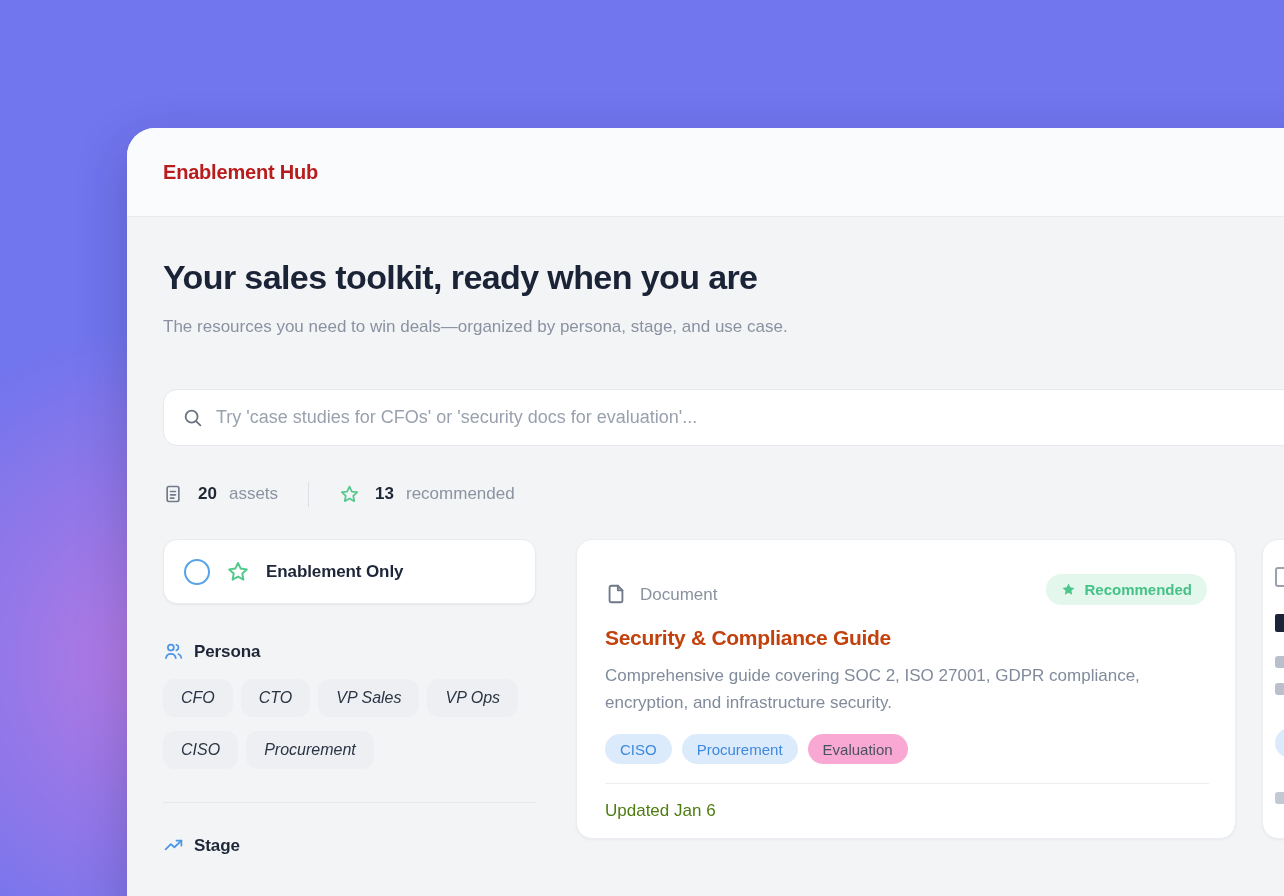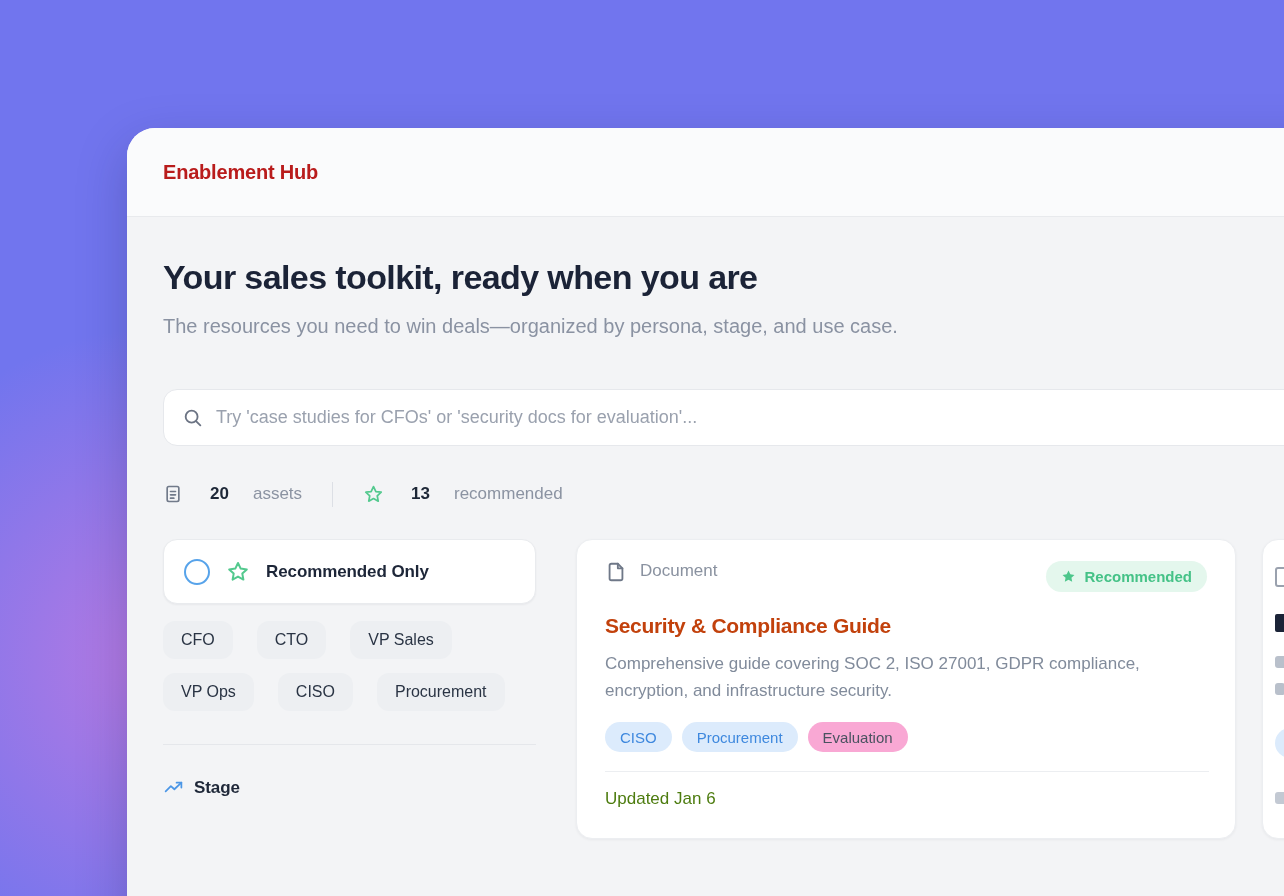--- a/index.html
+++ b/index.html
@@ -22,36 +22,36 @@
   .panel-header {
     height:89px; background:#fafbfc;
     border-bottom:1px solid #e8eaed;
     display:flex; align-items:center;
     padding-left:36px;
   }
   .app-title { font-size:20px; font-weight:700; color:#b91c1c; letter-spacing:-.2px; }
   .panel-body { padding:41px 0 0 36px; }
 
   .h1 { font-size:34px; line-height:38px; font-weight:800; color:#1b2337; letter-spacing:-.6px; }
-  .subtitle { margin-top:14px; font-size:20px; line-height:33px; color:#8a92a2; max-width:815px; }
+  .subtitle { margin-top:14px; font-size:17px; line-height:33px; color:#8a92a2; max-width:815px; }
 
   .search-row {
     margin-top:46px; width:1240px; height:57px;
     background:#ffffff; border:1px solid #e6e8ec; border-radius:14px;
     display:flex; align-items:center; padding:0 18px; gap:12px;
   }
   .search-row svg { flex:0 0 auto; color:#6b7383; }
   .search-input {
     border:none; outline:none; flex:1; font-size:18px; color:#323b4c;
     font-family:"Liberation Sans", sans-serif; background:transparent;
   }
   .search-input::placeholder { color:#9aa1ae; }
 
   .stats-row { margin-top:35px; display:flex; align-items:center; gap:16px; height:26px; }
-  .stat { display:flex; align-items:center; gap:27px; font-size:17px; color:#8b93a2; }
+  .stat { display:flex; align-items:center; gap:15px; font-size:17px; color:#8b93a2; }
   .stat b { color:#1d2737; font-weight:700; }
   .stat .num-gap { margin-right:-3px; }
   .icon-doc { color:#717a8a; }
   .icon-star-green { color:#53c98e; }
   .v-divider { width:1px; height:25px; background:#dcdfe5; margin:0 14px; }
 
   .columns { margin-top:32px; display:flex; align-items:flex-start; gap:40px; }
 
   
   .sidebar { width:373px; flex:0 0 auto; }
@@ -60,38 +60,38 @@
     box-shadow:0 1px 2px rgba(16,24,40,.05);
     display:flex; align-items:center; padding:0 20px; gap:16px; cursor:pointer;
   }
   .radio-circle { width:26px; height:26px; border-radius:50%; border:2px solid #57a3ea; background:#fff; flex:0 0 auto; }
   .reco-label { font-size:17px; font-weight:600; color:#1d2638; letter-spacing:-.1px; }
 
   .filter-heading { margin-top:37px; display:flex; align-items:center; gap:10px; }
   .filter-heading .f-icon { color:#4b96e6; display:flex; }
   .filter-heading .f-label { font-size:17px; font-weight:700; color:#1e2738; letter-spacing:-.1px; }
 
-  .pill-wrap { margin-top:17px; display:flex; flex-wrap:wrap; gap:14px 24px; }
+  .pill-wrap { margin-top:17px; display:flex; flex-wrap:wrap; gap:14px 8px;font-style:italic; }
   .pill {
     height:38px; background:#edeff2; border-radius:12px;
     display:flex; align-items:center; padding:0 18px;
     font-size:16px; color:#2a3444; font-weight:500; cursor:pointer;
   }
   .side-divider { margin-top:33px; height:1px; background:#e5e7eb; width:373px; }
   .stage-heading { margin-top:32px; }
 
   
   .cards-row { display:flex; gap:26px; }
   .card {
     width:660px; height:300px; background:#fff;
     border:1px solid #eceef1; border-radius:16px;
     box-shadow:0 1px 3px rgba(16,24,40,.05);
     padding:21px 28px 0 28px; position:relative;
   }
-  .card-top { display:flex; align-items:flex-start; height:32px; }
+  .card-top { display:flex; align-items:flex-end; height:32px;margin-top:12px; }
   .type-icon { color:#6f7888; display:flex; margin-right:13px; }
   .type-label { font-size:17px; color:#8a92a0; }
   .badge {
     margin-left:auto; height:31px; background:#e4f7ed; border-radius:999px;
     display:flex; align-items:center; gap:8px; padding:0 15px;
     font-size:15px; font-weight:700; color:#45c287;
   }
   .badge svg { color:#4cc68b; }
   .card-title { margin-top:21px; font-size:21px; font-weight:700; color:#c2410c; letter-spacing:-.3px; }
   .card-desc { margin-top:12px; font-size:17px; line-height:27px; color:#818b9b; max-width:590px; }
@@ -160,23 +160,34 @@
 
     <div class="columns">
 
       <div class="sidebar">
 
         <div class="reco-card">
           <span class="radio-circle"></span>
           <svg class="icon-star-green" width="24" height="24" viewBox="0 0 24 24" fill="none" stroke="currentColor" stroke-width="2" stroke-linejoin="round">
               <path d="M12 3l2.7 5.6 6.1.8-4.5 4.2 1.1 6-5.4-3-5.4 3 1.1-6L3.2 9.4l6.1-.8z"></path>
             </svg>
-          <span class="reco-label">Recommended Only</span>
-        </div>
-
+          <span class="reco-label">Enablement Only</span>
+        </div>
+
+        <div class="filter-heading">
+          <span class="f-icon">
+            <svg width="21" height="21" viewBox="0 0 24 24" fill="none" stroke="currentColor" stroke-width="2" stroke-linecap="round" stroke-linejoin="round">
+                <circle cx="9" cy="7.5" r="3.4"></circle>
+                <path d="M3.4 19.5c.6-3.1 2.8-4.7 5.6-4.7s5 1.6 5.6 4.7"></path>
+                <path d="M15.3 4.3a3.4 3.4 0 0 1 0 6.5"></path>
+                <path d="M17.6 14.9c1.9.7 3 2.1 3.3 4.4"></path>
+              </svg>
+          </span>
+          <span class="f-label">Persona</span>
+        </div>
 
         <div class="pill-wrap">
           <div class="pill">CFO</div>
           <div class="pill">CTO</div>
           <div class="pill">VP Sales</div>
           <div class="pill">VP Ops</div>
           <div class="pill">CISO</div>
           <div class="pill">Procurement</div>
         </div>
 

